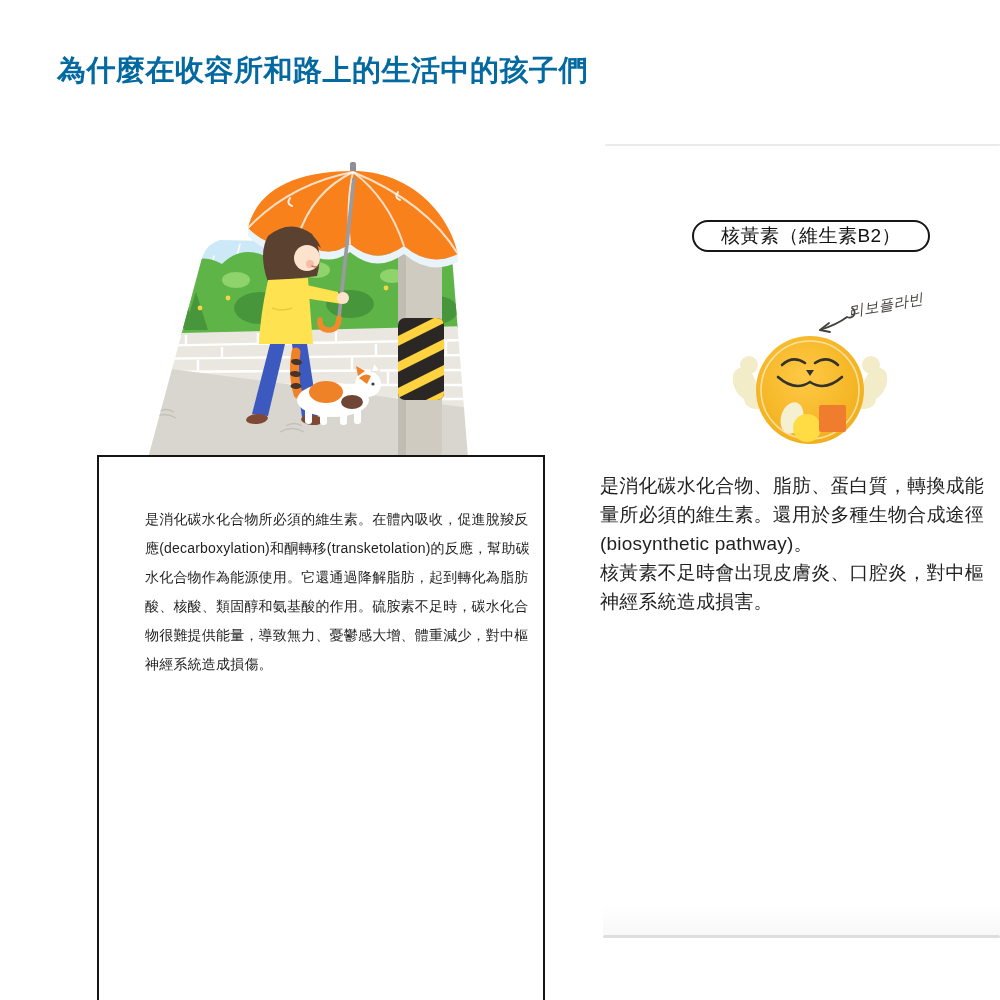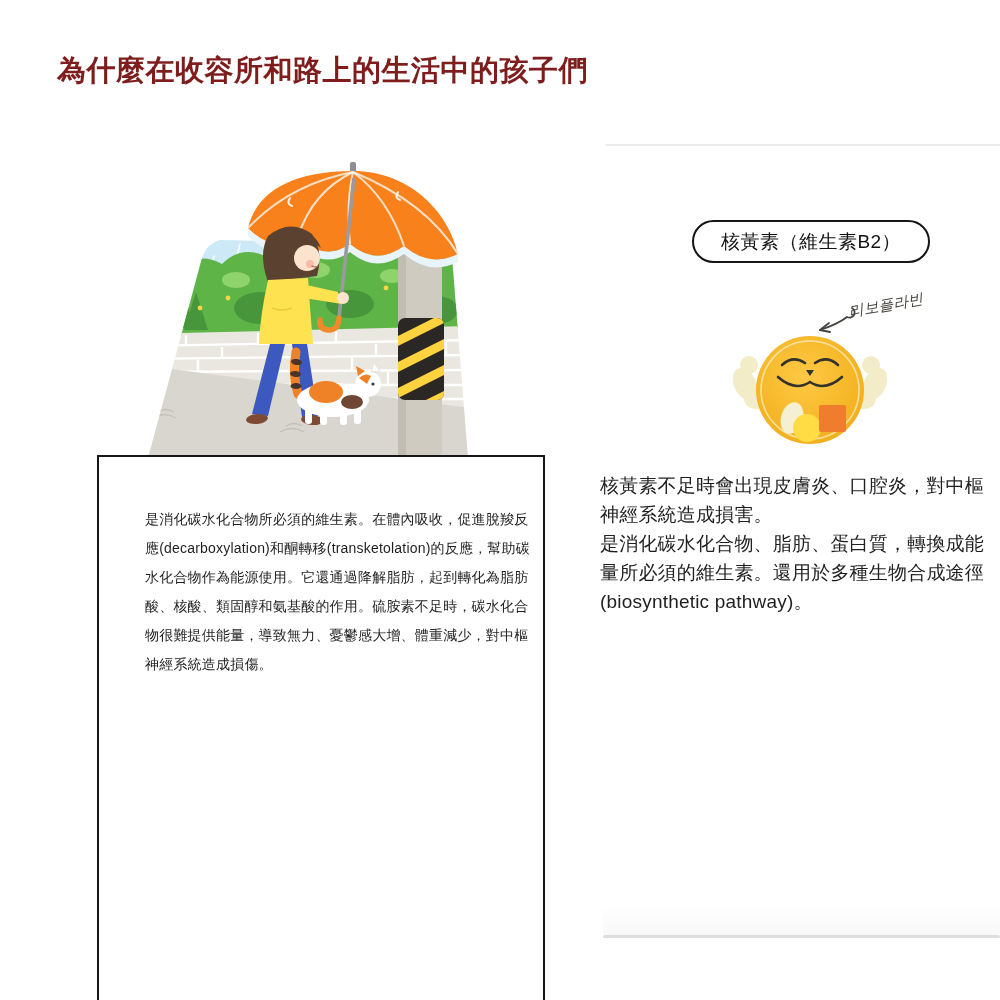--- a/index.html
+++ b/index.html
@@ -1,34 +1,34 @@
 <!DOCTYPE html>
 <html><head>
 <meta charset="utf-8">
 <style>
   * { margin:0; padding:0; box-sizing:border-box; }
   html,body { width:1000px; height:1000px; overflow:hidden; background:#ffffff; }
   body { font-family:"Liberation Sans","DejaVu Sans",sans-serif; color:#1c1c1c; position:relative; }
   .stage { position:absolute; inset:0; width:1000px; height:1000px; }
 
   .page-title { position:absolute; left:57px; top:50px; width:600px;
-    font-size:29px; font-weight:bold; line-height:40px; letter-spacing:.5px; color:#7f1d1d; }
+    font-size:29px; font-weight:bold; line-height:40px; letter-spacing:.5px; color:#0369a1; }
 
   
   .divider-top { position:absolute; left:605px; top:144px; width:395px; height:2px;
     background:#ebebeb; border-radius:2px; }
   .divider-bottom { position:absolute; left:603px; top:935px; width:397px; height:3px;
     background:#dedede; border-radius:2px; }
   .divider-shadow { position:absolute; left:603px; top:905px; width:397px; height:30px;
     background:linear-gradient(to bottom, rgba(255,255,255,0), rgba(235,235,235,.35)); }
 
   .pill { position:absolute; background:#fff; border:2.5px solid #161616; border-radius:26px;
     display:flex; align-items:center; justify-content:center;
     font-size:19px; letter-spacing:.5px; color:#111; }
-  .pill-b2 { left:692px; top:220px; width:238px; height:43px;text-align:right; }
+  .pill-b2 { left:692px; top:220px; width:238px; height:32px;text-align:right; }
   .pill-b1 { left:220px; top:431px; width:204px; height:47px; z-index:5; }
 
   .annotation-kr { position:absolute; left:848px; top:293px; width:110px;
     font-size:15px; font-style:italic; color:#46443f; transform:rotate(-10deg);
     font-family:"DejaVu Sans",sans-serif; }
   .arrow-doodle { position:absolute; left:800px; top:300px; }
 
   .b2-illo { position:absolute; left:712px; top:314px; }
 
   .b2-text { position:absolute; left:600px; top:471px; width:398px;
@@ -94,22 +94,22 @@
 
     <g fill="none" stroke="#33322c" stroke-width="2.6" stroke-linecap="round">
       <path d="M70,51 q 11,-10 23,-2"></path>
       <path d="M103,49 q 12,-8 23,2"></path>
       <path d="M66,63 q 17,15 32,5 q 15,10 32,-5"></path>
     </g>
     <path d="M94,56 l8,0 l-4,6 z" fill="#33322c"></path>
   </svg>
 
   <div class="b2-text">
+    <div>是消化碳水化合物、脂肪、蛋白質，轉換成能量所必須的維生素。還用於多種生物合成途徑(biosynthetic pathway)。</div>
     <div>核黃素不足時會出現皮膚炎、口腔炎，對中樞神經系統造成損害。</div>
-    <div>是消化碳水化合物、脂肪、蛋白質，轉換成能量所必須的維生素。還用於多種生物合成途徑(biosynthetic pathway)。</div>
   </div>
 
   <svg class="scene" width="330" height="300" viewBox="0 0 330 300">
     <defs>
       <clipPath id="bell">
         <path d="M8,300 L62,100 Q66,86 80,82 L298,86 Q310,88 312,99 L328,300 Z"></path>
       </clipPath>
       <clipPath id="hazardclip">
           <rect x="258" y="160" width="46" height="82" rx="7"></rect>
         </clipPath>

